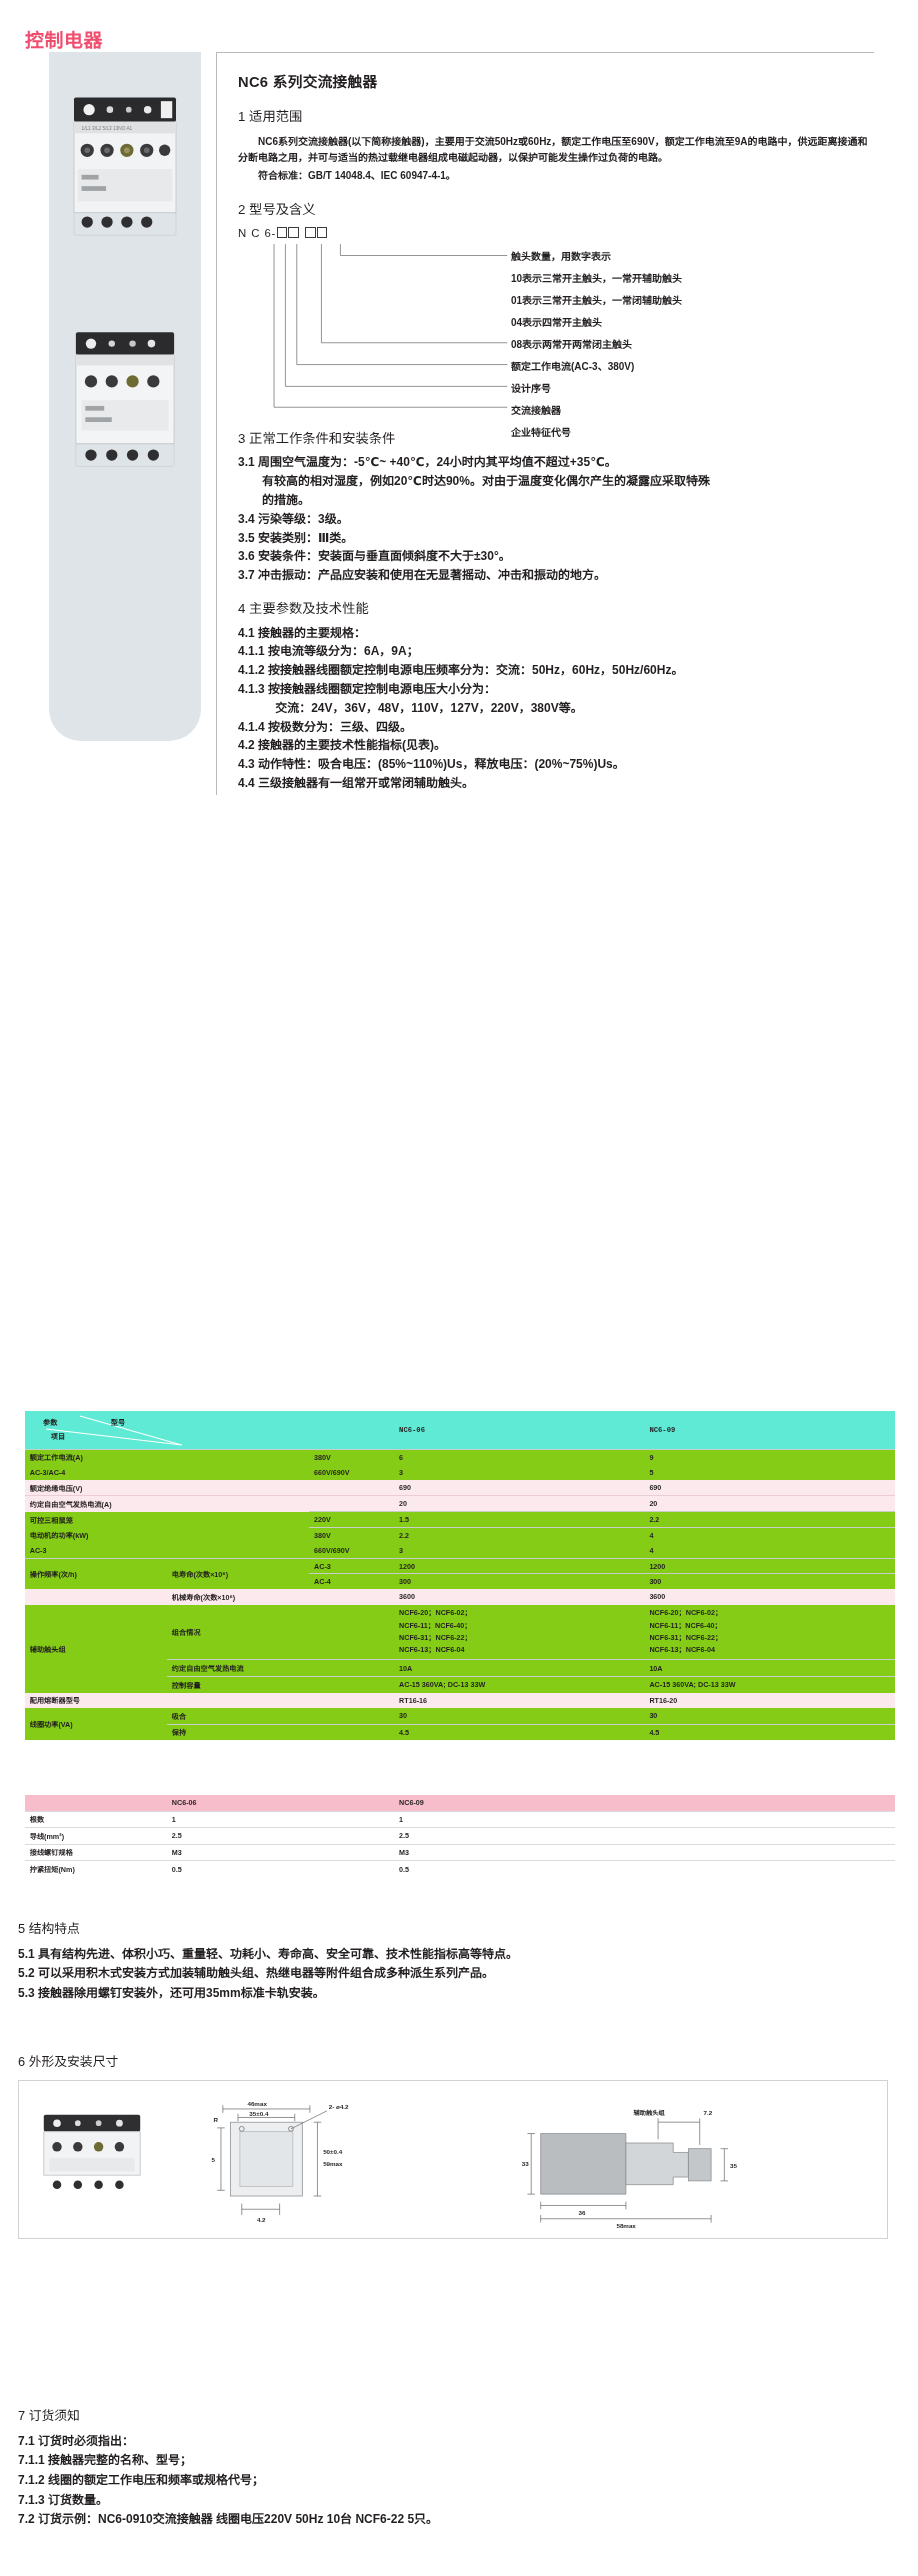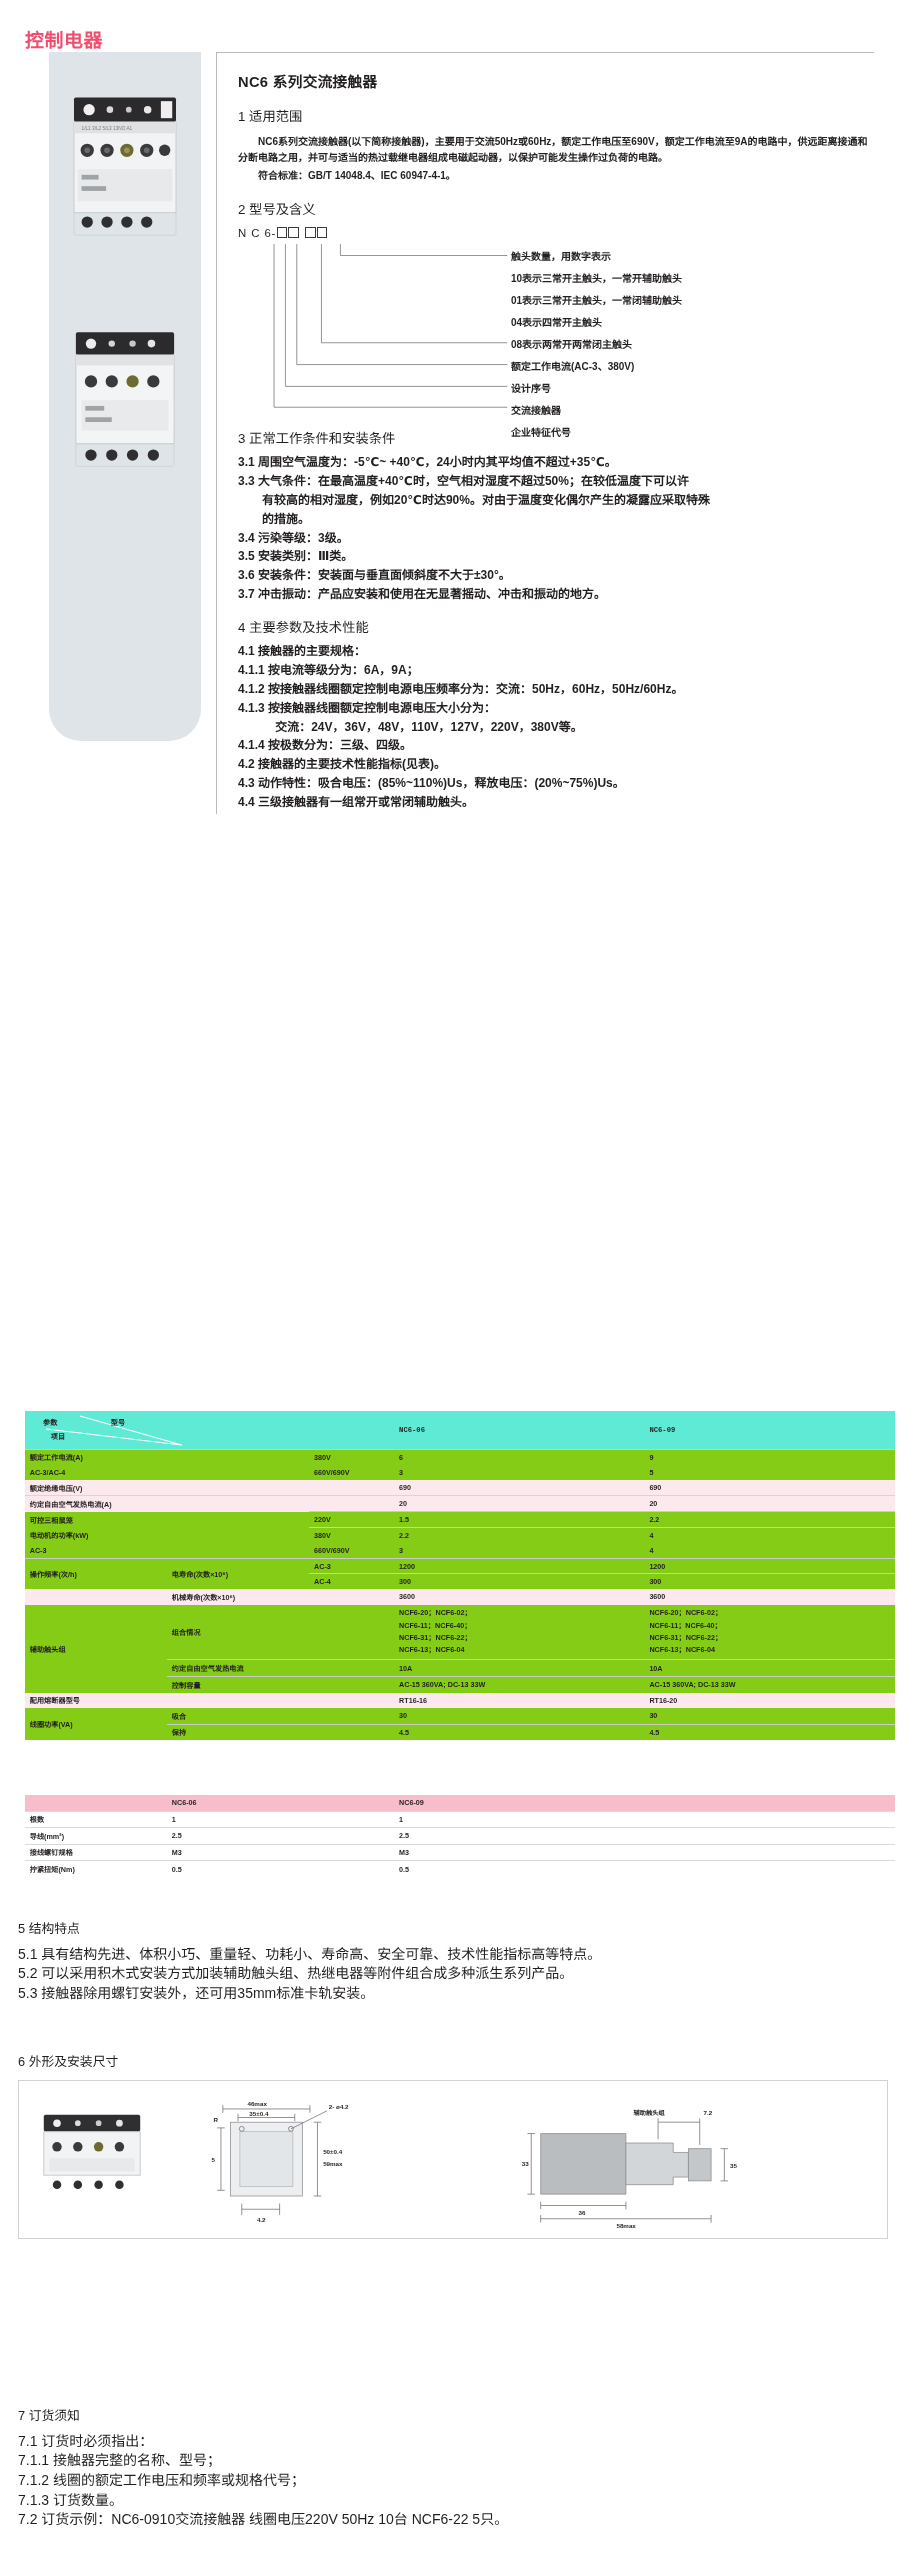--- a/index.html
+++ b/index.html
@@ -81,21 +81,21 @@
 
   
   table.wire { width: 870px; border-collapse: collapse; table-layout: fixed; }
   table.wire td { font-size: 7.2px; padding: 2.8px 4.7px; font-weight: bold; }
   table.wire .hd td { background: #f8bdcb; height: 16px; }
   table.wire .w td { background: #ffffff; border-top: 0.9px solid #d9dcde; }
 
   
   .bottom { position: absolute; left: 18px; width: 870px; }
   .bottom h3 { margin: 0 0 9.5px; font-size: 12.8px; font-weight: normal; }
-  .bottom p { margin: 0 0 4.7px; font-size: 14px; line-height: 15px; font-weight: normal; }
+  .bottom p { margin: 0 0 4.7px; font-size: 12px; line-height: 15px; font-weight: bold; }
 
   
   .dimbox { position: relative; width: 870px; height: 159px; border: 0.9px solid #cfd3d6; background:#fff; }
   .dimbox .dev { position:absolute; left: 21px; top: 28px; width: 104px; height: 87px; }
   .dimtxt { font-size: 6.6px; font-weight: bold; fill: #231f20; font-family: "Liberation Sans", sans-serif; }
 </style>
 </head>
 <body>
 
 <div class="page">
@@ -187,21 +187,20 @@
           <div>08表示两常开两常闭主触头</div>
           <div>额定工作电流(AC-3、380V)</div>
           <div>设计序号</div>
           <div>交流接触器</div>
           <div>企业特征代号</div>
         </div>
       </div>
 
       <h3 class="sec">3 正常工作条件和安装条件</h3>
       <p class="li">3.1 周围空气温度为：-5℃~ +40℃，24小时内其平均值不超过+35℃。</p>
-      <p class="li">3.3 大气条件：在最高温度+40℃时，空气相对湿度不超过50%；在较低温度下可以许</p>
       <p class="li sub">有较高的相对湿度，例如20℃时达90%。对由于温度变化偶尔产生的凝露应采取特殊</p>
       <p class="li sub">的措施。</p>
       <p class="li">3.4 污染等级：3级。</p>
       <p class="li">3.5 安装类别：Ⅲ类。</p>
       <p class="li">3.6 安装条件：安装面与垂直面倾斜度不大于±30°。</p>
       <p class="li">3.7 冲击振动：产品应安装和使用在无显著摇动、冲击和振动的地方。</p>
 
       <h3 class="sec">4 主要参数及技术性能</h3>
       <p class="li">4.1 接触器的主要规格：</p>
       <p class="li">4.1.1 按电流等级分为：6A，9A；</p>

